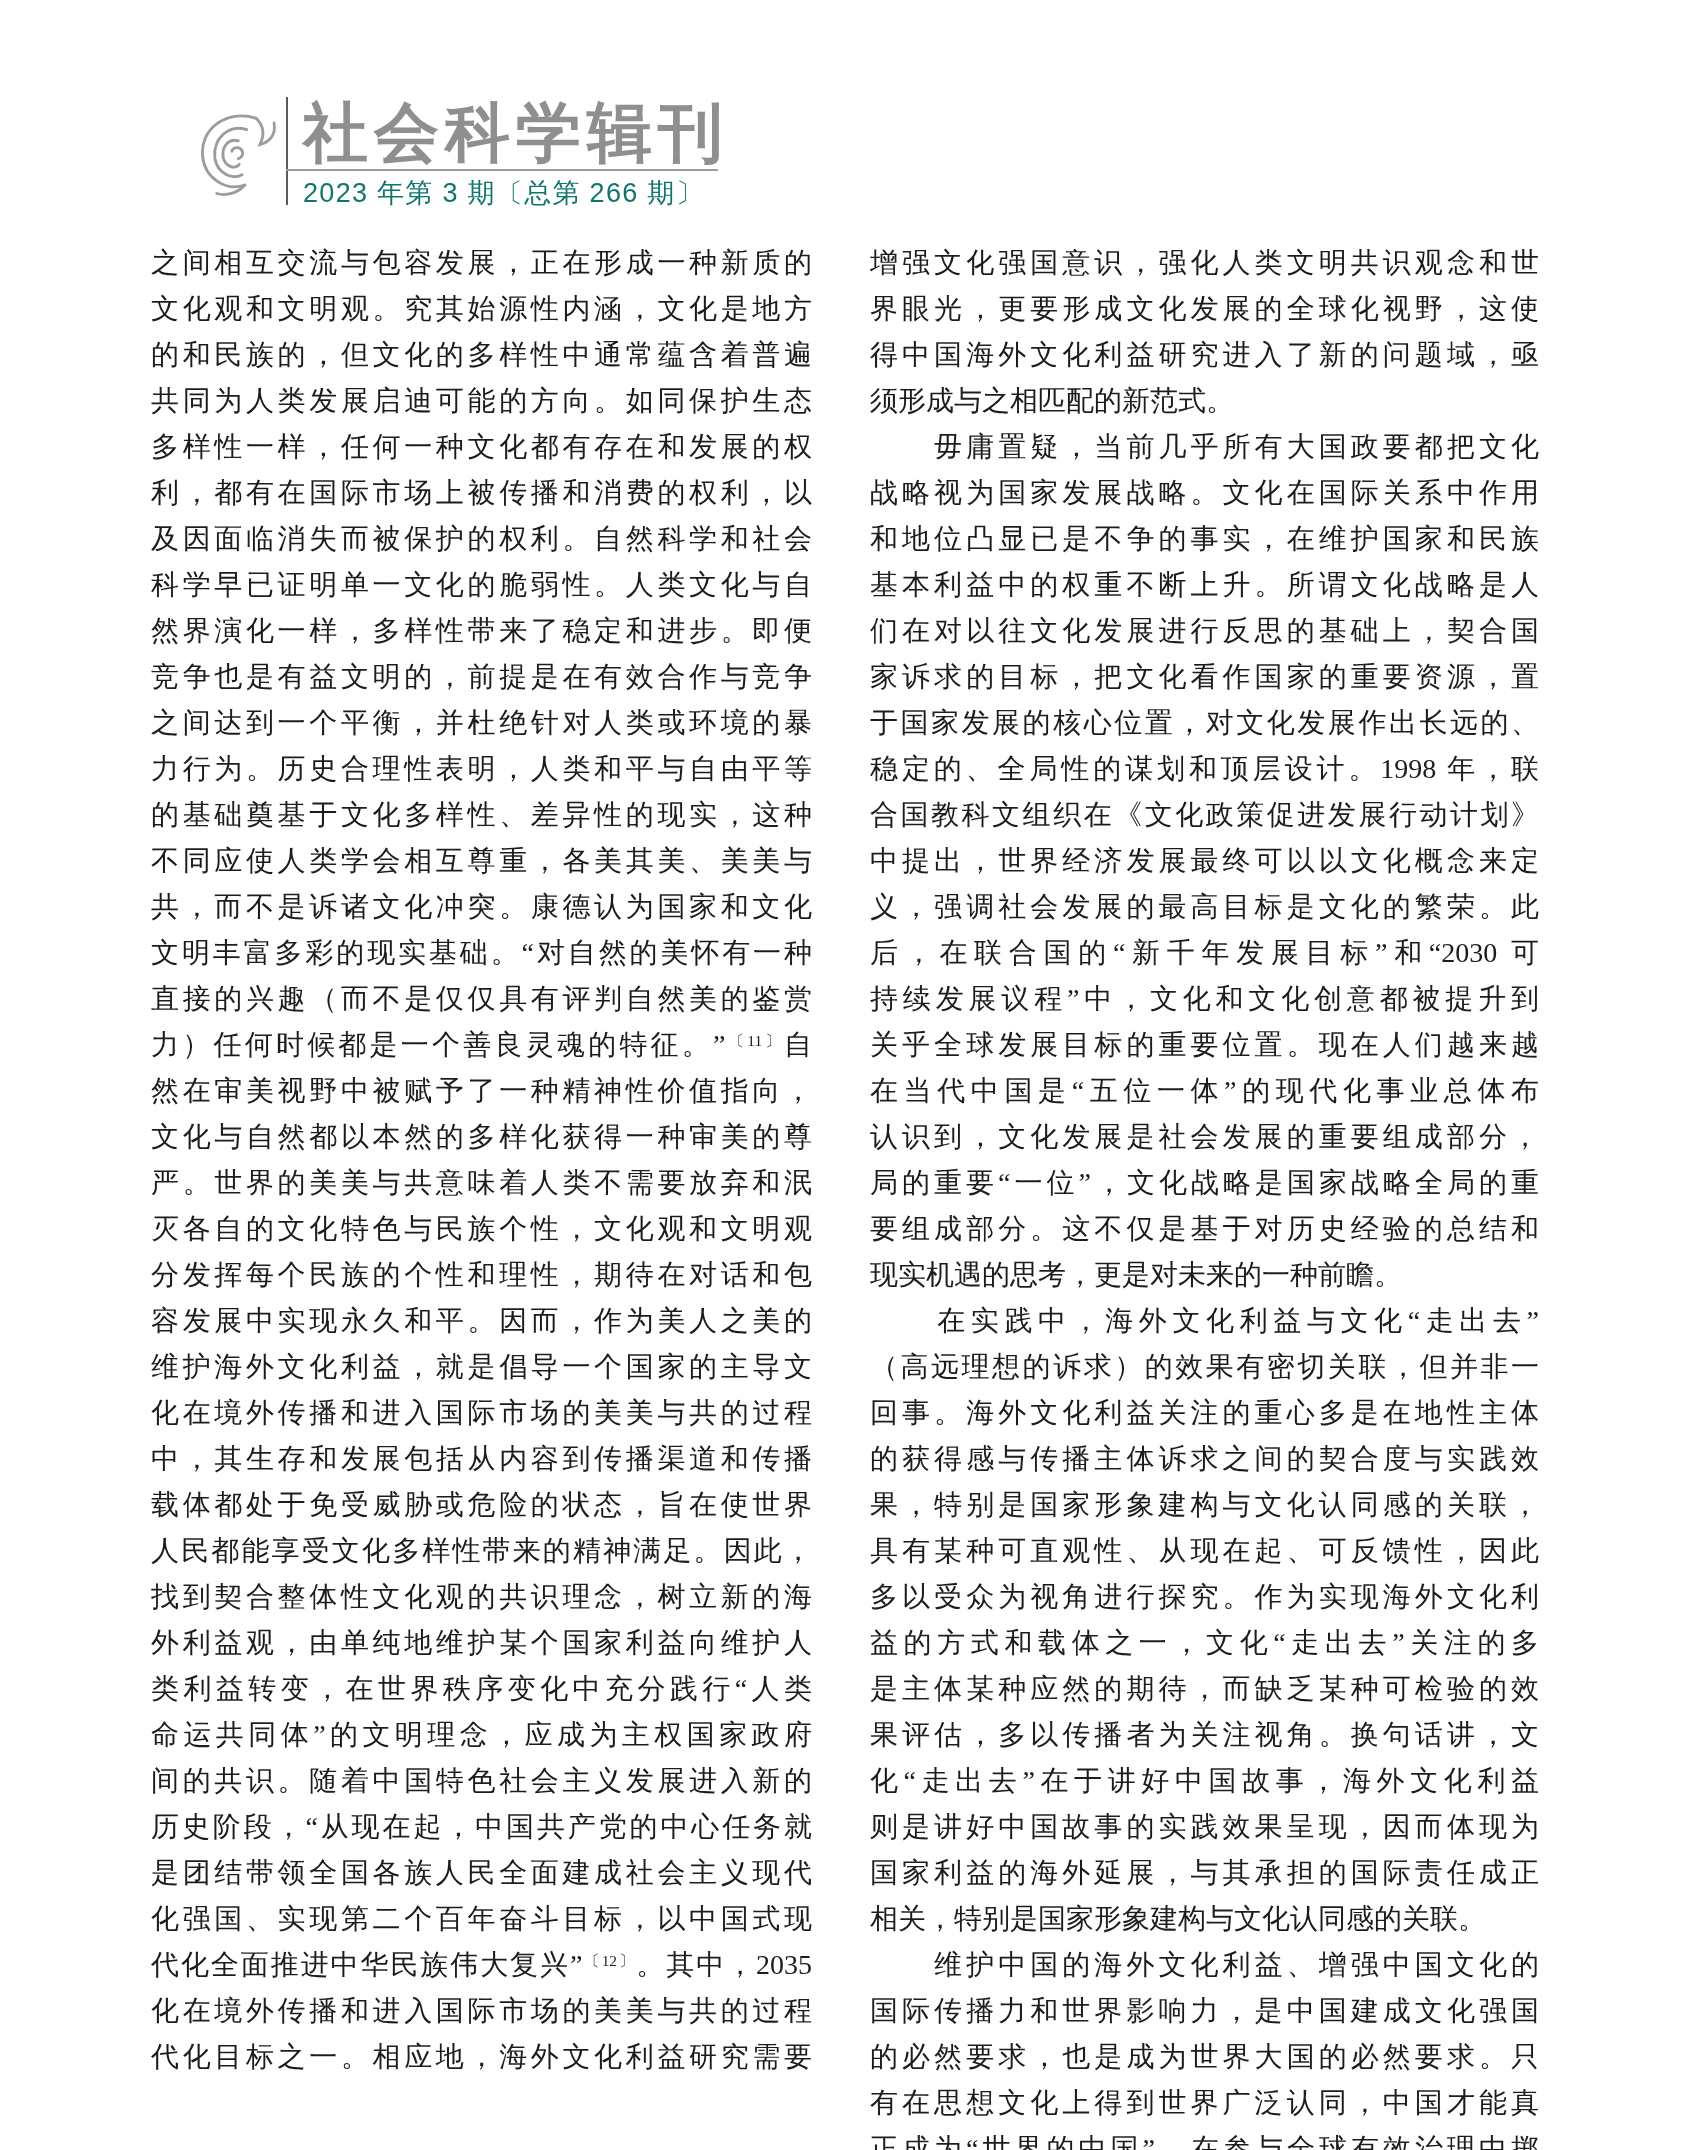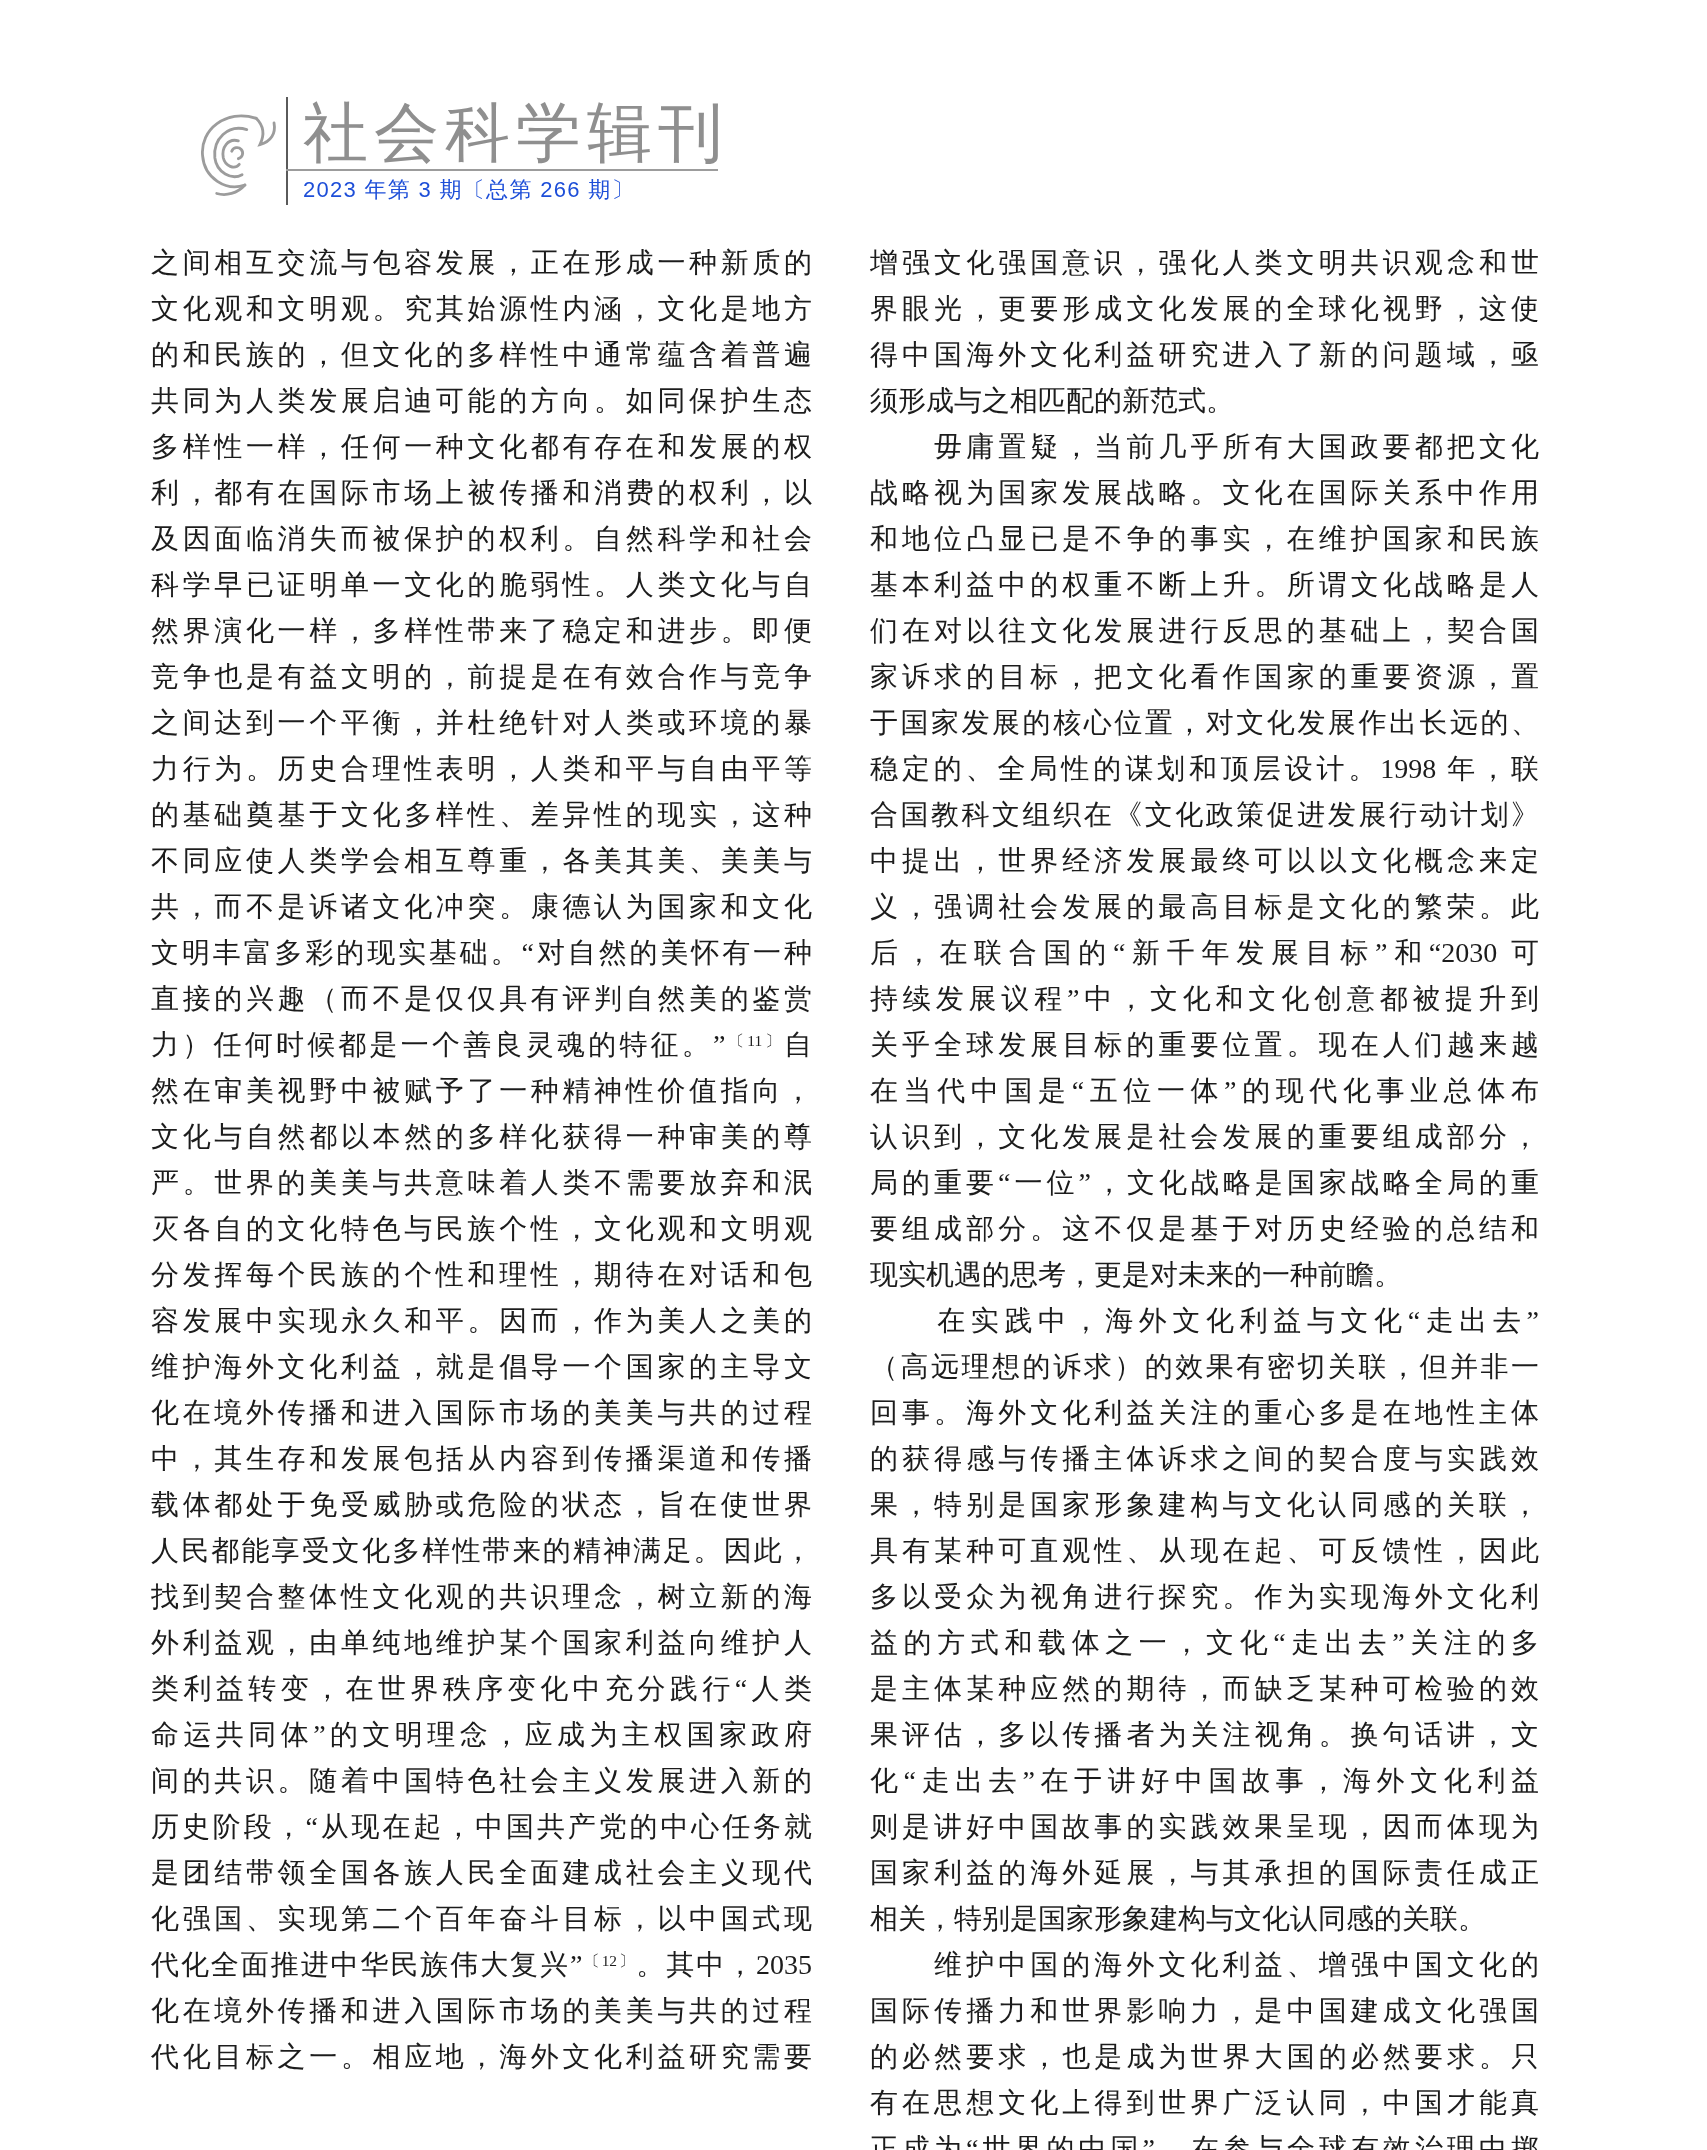--- a/index.html
+++ b/index.html
@@ -2,24 +2,24 @@
 <html style="font-size:6.9px"><head>
 <meta charset="utf-8">
 <style>
   html,body{margin:0;padding:0;background:#ffffff;}
   .page{position:relative;width:1707px;height:2317px;background:#ffffff;overflow:hidden;
         font-family:"Liberation Serif","DejaVu Serif",serif;color:#1c1c1c;}
 
   
   .phoenix{position:absolute;left:188px;top:107px;width:95px;height:94px;}
   .header-vline{position:absolute;left:286px;top:97px;width:2.2px;height:108px;background:#5a5a5a;}
-  .brand{position:absolute;left:303px;top:89px;font-size:65px;font-weight:normal;color:#8f8f8f;
+  .brand{position:absolute;left:303px;top:89px;font-size:65px;font-weight:bold;color:#8f8f8f;
          letter-spacing:6px;white-space:nowrap;font-family:"Liberation Serif","DejaVu Serif",serif;}
   .header-rule{position:absolute;left:286px;top:169px;width:432px;height:2.2px;background:#9c9c9c;}
-  .issue{position:absolute;left:303px;top:175px;font-size:22px;color:#1d4ed8;letter-spacing:1.3px;
+  .issue{position:absolute;left:303px;top:175px;font-size:27px;color:#0f766e;letter-spacing:1.3px;
          white-space:nowrap;font-family:"Liberation Sans","DejaVu Sans",sans-serif;}
 
   
   .col{position:absolute;top:240px;}
   .col-left{left:151px;width:661px;}
   .col-right{left:870px;width:669px;}
   .line{height:46px;line-height:46px;font-size:28px;
         text-align:justify;text-align-last:justify;}
   .line.end{text-align-last:left;}
   .line sup{font-size:0.55em;vertical-align:0.55em;line-height:0;}

